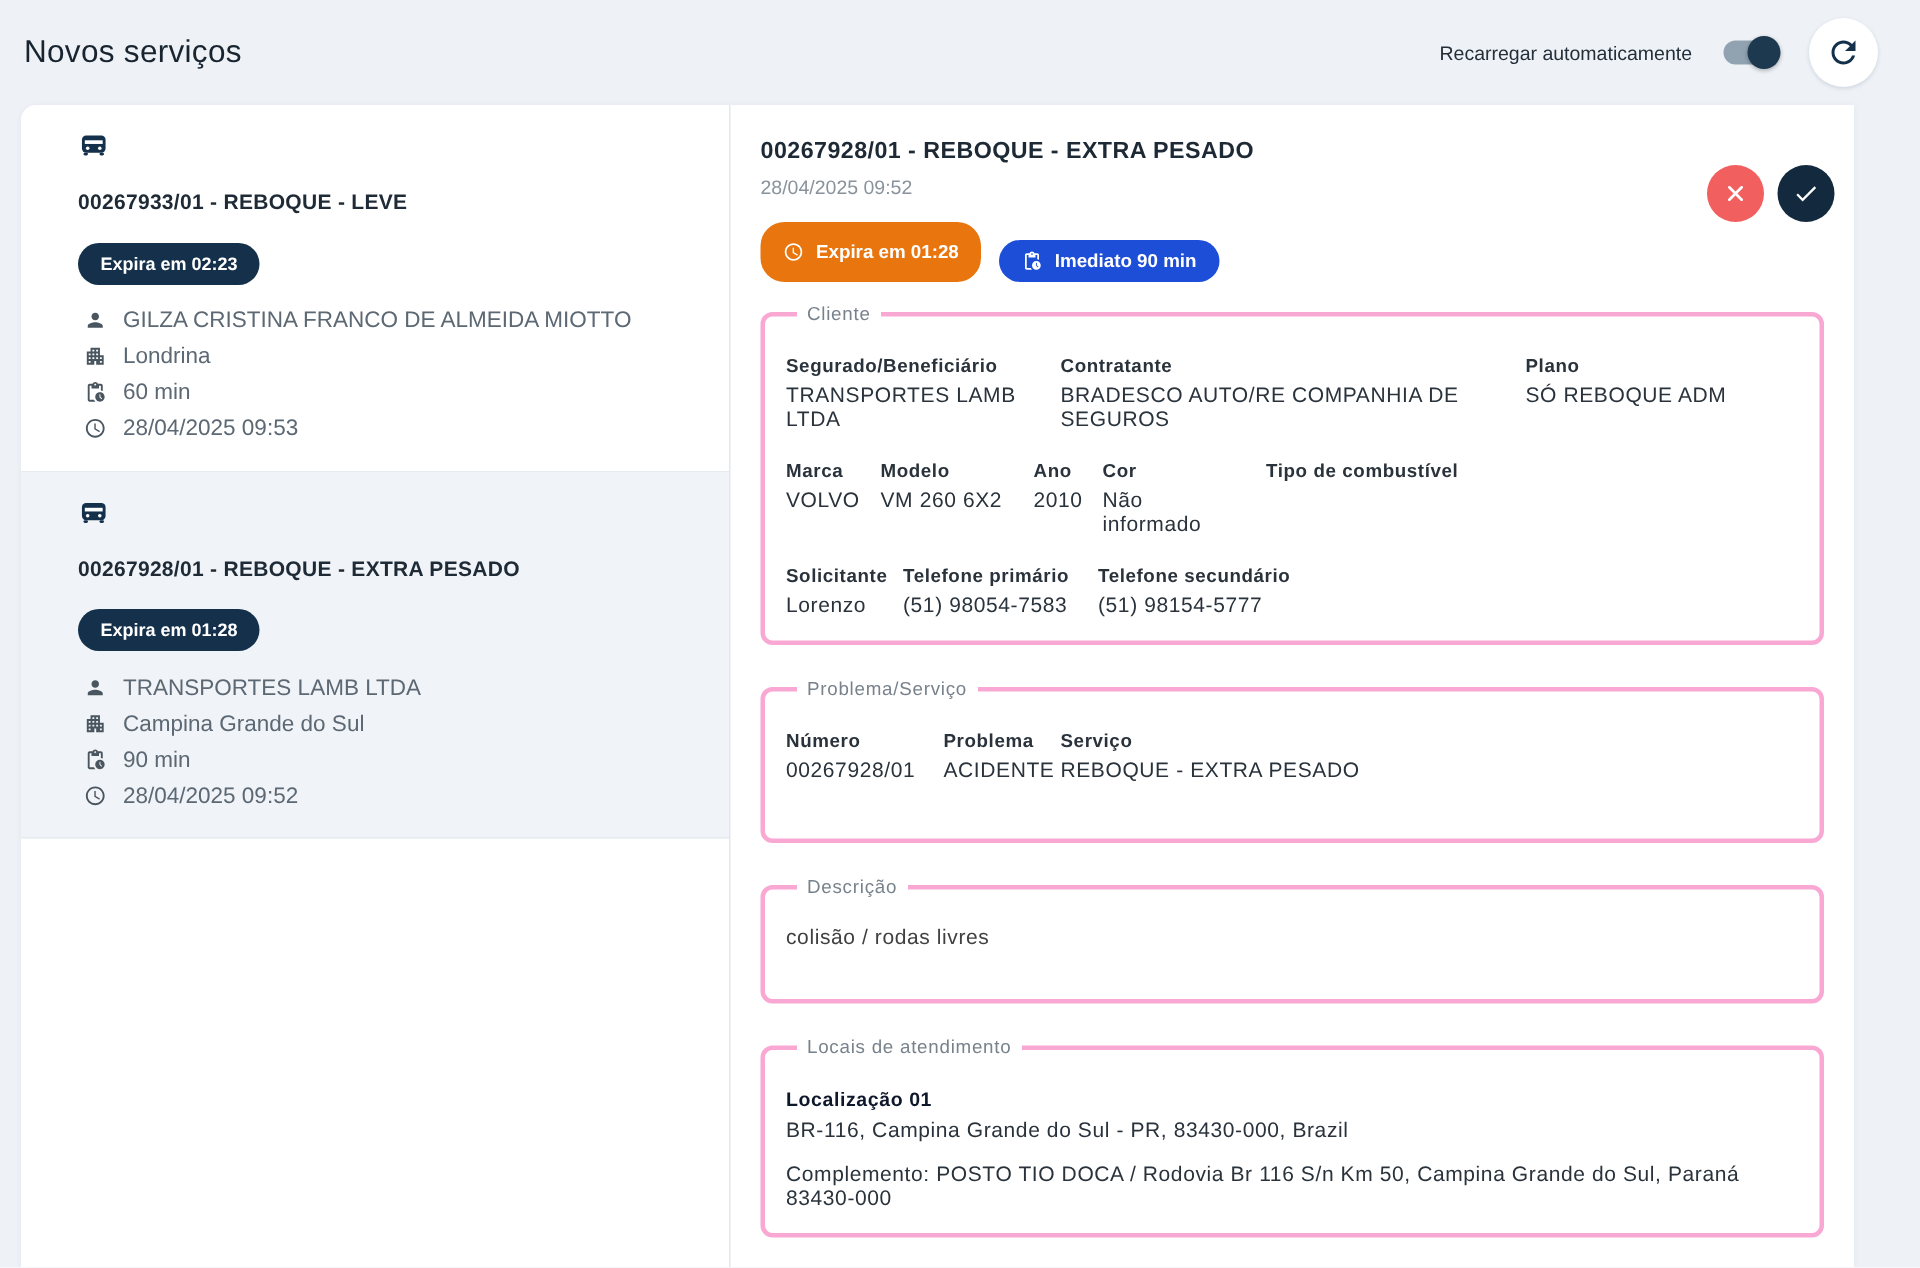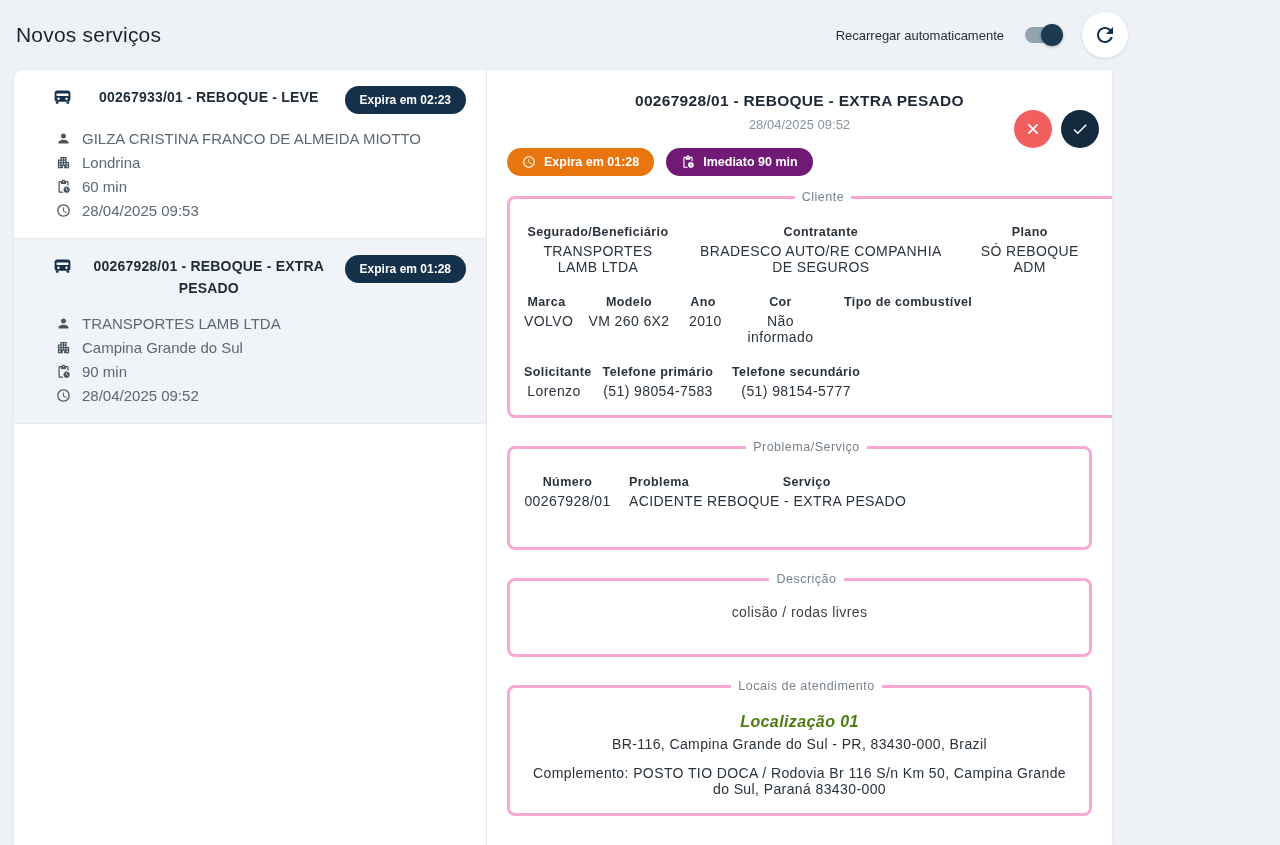--- a/index.html
+++ b/index.html
@@ -2,21 +2,21 @@
 <html><head>
 <meta charset="utf-8">
 <style>
   * { box-sizing: border-box; margin: 0; padding: 0; }
   html,body { width:1280px; height:845px; overflow:hidden; }
   body {
     font-family: "Liberation Sans", sans-serif;
     background:#eef2f7;
     color:#1e2a35;
   }
-  .app { position:relative; width:1112px; height:845px;text-align:center; }
+  .app { position:relative; width:1236px; height:845px; }
 
   
   .topbar {
     height:70px; display:flex; align-items:center; justify-content:space-between;
     padding:0 0 0 16px;
   }
   .page-title { font-size:21px; color:#18242f; letter-spacing:0.2px; }
   .topbar-right { display:flex; align-items:center; gap:21px; }
   .toggle-label { font-size:13px; color:#242f3a; }
   .toggle { position:relative; width:36px; height:16px; border-radius:8px; background:#91a3b1; cursor:pointer; flex-shrink:0; }
@@ -32,40 +32,40 @@
 
   
   .panel {
     position:absolute; left:14px; top:70px; right:0; bottom:0;
     background:#fff; border-top-left-radius:10px; display:flex;
     box-shadow:0 1px 4px rgba(20,48,74,.06); overflow:hidden;
   }
   .sidebar { width:473px; flex-shrink:0; border-right:1px solid #e2e8ee; }
   .card { padding:14px 20px 16px 38px; border-bottom:1px solid #e6ebf0; cursor:pointer; }
   .card.selected { background:#f0f3f7; }
-  .card-head { display:flex; align-items:flex-start; gap:14px; }
+  .card-head { display:flex; align-items:flex-start; gap:14px;flex-direction:column; }
   .card-head .car { color:#14304a; margin-top:2px; flex-shrink:0; }
   .card-title { flex:1; font-size:14px; font-weight:bold; color:#1e2a35; line-height:1.55; padding-top:3px; letter-spacing:0.2px; }
   .pill-dark {
     background:#14304a; color:#fff; font-size:12px; font-weight:bold;
     padding:7px 15px; border-radius:15px; white-space:nowrap; flex-shrink:0; margin-top:2px;
   }
   .meta { margin-top:12px; margin-left:4px; }
   .meta-row { display:flex; align-items:center; gap:11px; color:#5c6873; font-size:15px; min-height:24px; }
   .meta-row .mi { color:#49555f; flex-shrink:0; display:flex; }
 
   
   .detail { flex:1; min-width:0; position:relative; }
   .detail-header { padding:22px 20px 0 20px; position:relative; }
   .detail-title { font-size:15.5px; font-weight:bold; color:#1d2935; letter-spacing:0.3px; }
   .detail-date { font-size:13px; color:#8a939c; margin-top:7px; }
   .badge-row { display:flex; gap:12px; margin-top:16px; }
   .badge { display:flex; align-items:center; gap:8px; color:#fff; font-size:12.5px; font-weight:bold; padding:7px 15px; border-radius:16px; }
   .badge-orange { background:#e8750e; }
-  .badge-green { background:#701a75; }
+  .badge-green { background:#1d4ed8;margin-top:12px; }
   .actions { position:absolute; top:40px; right:13px; display:flex; gap:9px; }
   .circle-btn { width:38px; height:38px; border-radius:50%; border:none; cursor:pointer; display:flex; align-items:center; justify-content:center; color:#fff; }
   .btn-reject { background:#f25f5f; }
   .btn-accept { background:#13293d; }
 
   .tabs { margin-top:22px; border-bottom:1px solid #dfe5ea; }
   .tab {
     display:inline-block; padding:10px 20px 11px 20px; font-size:14.5px; color:#6a737c;
     letter-spacing:1.6px; border-bottom:3px solid #13304a; cursor:pointer;
   }
@@ -75,21 +75,21 @@
     border:3px solid #f9a8d4; border-radius:8px; margin-top:14px; margin-bottom:22px;
     padding:6px 14px 16px 14px;
   }
   legend { color:#78828c; font-size:12.5px; padding:0 7px; margin-left:7px; letter-spacing:0.5px; }
   .frow { display:flex; margin-top:15px; }
   .fcol { padding-right:18px; }
   .flabel { font-size:12.5px; font-weight:bold; color:#2a333c; }
   .fvalue { font-size:14px; color:#2a333c; margin-top:4px; min-height:16px; }
   .desc-text { font-size:14px; color:#404040; margin-top:12px; }
   .loc-block { margin-top:14px; }
-  .loc-label { font-size:16px; font-weight:bold; color:#4d7c0f;font-style:italic; }
+  .loc-label { font-size:13px; font-weight:bold; color:#0f172a; }
   .loc-addr { font-size:14px; color:#2a333c; margin-top:5px; }
   .loc-comp { font-size:14px; color:#2a333c; margin-top:13px; }
 
   svg { display:block; }
 </style>
 </head>
 <body>
 
 <div class="app">
 

